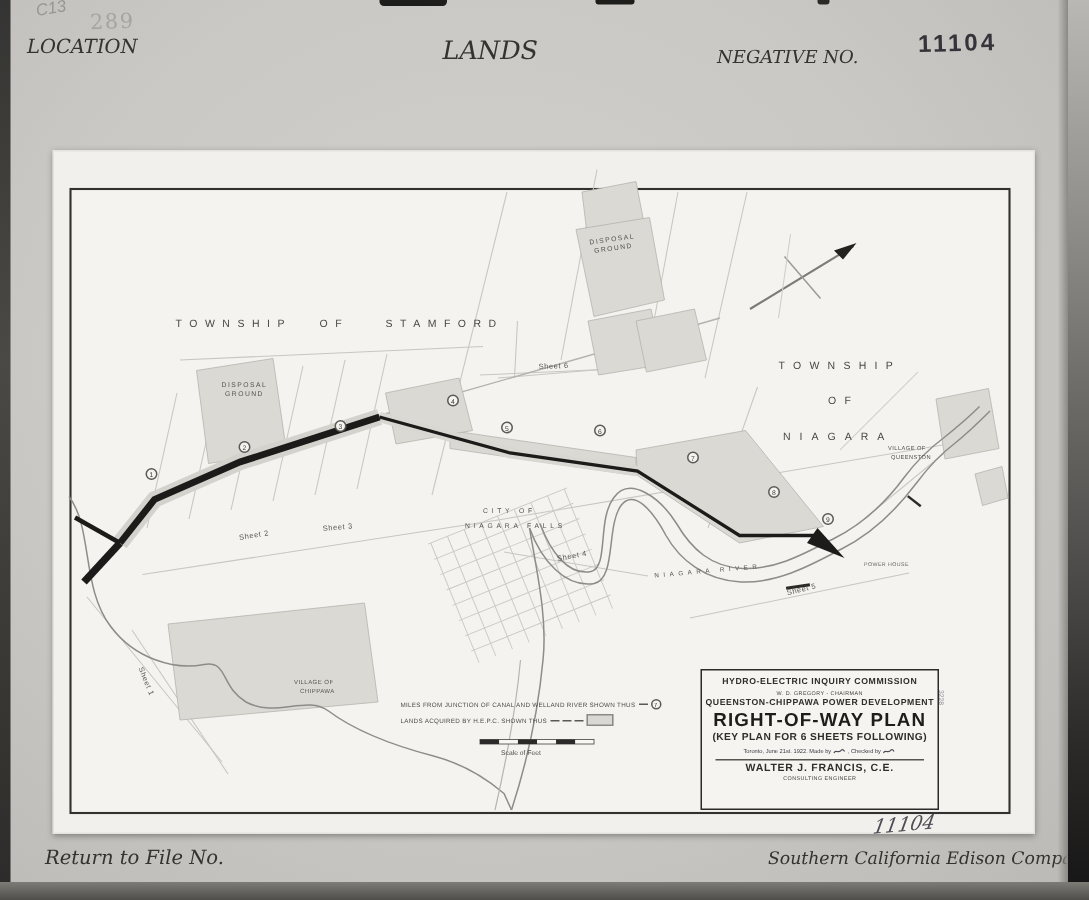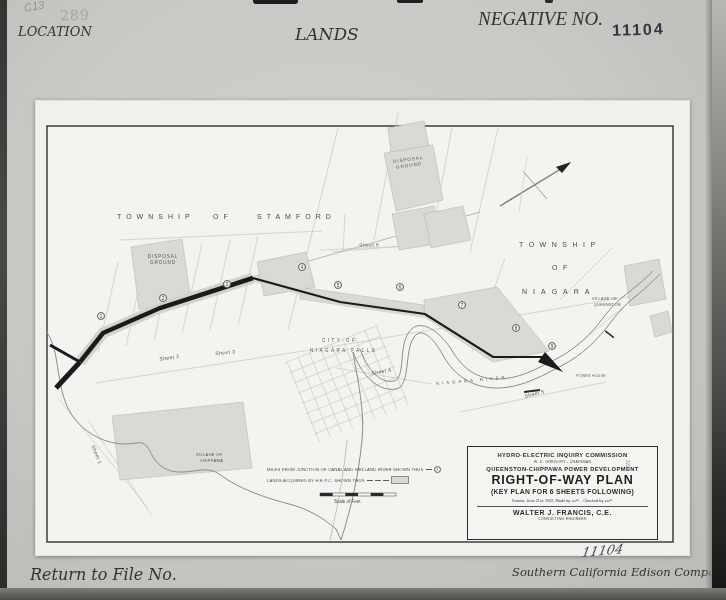--- a/index.html
+++ b/index.html
@@ -17,21 +17,21 @@
   .wraplbl{white-space:normal;text-align:center;line-height:1.35;}
   .sheet{font-size:5px;color:#5a5954;letter-spacing:.4px;}
   .mile{position:absolute;width:8px;height:8px;border:1px solid #5a5954;border-radius:50%;
         font-size:4.5px;line-height:8px;text-align:center;color:#3c3b37;background:#f4f3ef;box-sizing:border-box;}
   .legendrow{position:absolute;display:flex;align-items:center;gap:2px;}
   .legtxt{font-size:4.2px;letter-spacing:.2px;color:#4e4d48;}
   .dashseg{display:inline-block;width:6px;height:0;border-top:1px solid #5a5954;}
   .legcircle{display:inline-block;width:7px;height:7px;border:1px solid #5a5954;border-radius:50%;
              font-size:4px;line-height:6px;text-align:center;color:#3c3b37;box-sizing:border-box;}
   .legbox{display:inline-block;width:16px;height:6px;background:#d9d8d3;border:0.5px solid #8b8a85;}
-  .titleblock{position:absolute;left:467px;top:446px;width:191px;height:94px;border:1.4px solid #2c2b29;
+  .titleblock{position:absolute;left:467px;top:446px;width:159px;height:94px;border:1.4px solid #2c2b29;
               background:#f5f4f0;text-align:center;color:#2f2e2c;box-sizing:border-box;}
   .tb-s{font-size:5.8px;letter-spacing:.4px;font-weight:600;}
   .tb-xs{font-size:3.6px;letter-spacing:.3px;color:#45443f;}
   .tb-title{font-size:12.5px;font-weight:bold;letter-spacing:.8px;color:#1e1d1b;margin-top:1px;}
   .tb-sub{font-size:6.8px;font-weight:600;letter-spacing:.3px;margin-top:1px;}
   .tb-date{font-size:3.8px;color:#3a3944;margin-top:2.5px;display:flex;justify-content:center;align-items:center;gap:1px;}
   .tb-rule{border-top:0.8px solid #55544f;margin:2.5px 9px 0 9px;}
   .stamp{font-family:"Liberation Sans",sans-serif;font-weight:bold;font-size:16px;letter-spacing:2px;
          color:#35343a;transform:rotate(-1.5deg);}
   .handwrite{font-family:"DejaVu Serif",serif;font-style:italic;color:#4e4d55;}
@@ -39,21 +39,21 @@
 </style>
 </head>
 <body>
 
 <div class="scene">
 
   <span class="abs" style="left:24px;top:0;font-size:11px;font-style:italic;color:#97968f;transform:rotate(-10deg);">C13</span>
   <span class="abs" style="left:60px;top:7px;font-family:'DejaVu Serif',serif;font-size:14px;letter-spacing:1px;color:#a5a49e;transform:rotate(-2deg);">289</span>
   <span class="abs cardtxt" style="left:18px;top:24px;font-size:13px;">LOCATION</span>
   <span class="abs cardtxt" style="left:295px;top:24px;font-size:17px;">LANDS</span>
-  <span class="abs cardtxt" style="left:478px;top:8px;font-size:19px;font-family:Liberation Serif, serif;">NEGATIVE NO.</span>
+  <span class="abs cardtxt" style="left:478px;top:31px;font-size:12px;">NEGATIVE NO.</span>
   <span class="abs stamp" style="left:612px;top:21px;">11104</span>
 
   <div class="edge" style="left:253px;top:0;width:45px;height:4px;background:#1d1d1b;border-radius:0 0 3px 3px;"></div>
   <div class="edge" style="left:397px;top:0;width:26px;height:3px;background:#1d1d1b;border-radius:0 0 2px 2px;"></div>
   <div class="edge" style="left:545px;top:0;width:8px;height:3px;background:#2a2a28;border-radius:0 0 2px 2px;"></div>
 
   <div class="photo"></div>
 
   <svg class="linework" width="726" height="600" viewBox="0 0 726 600">
     <g>
@@ -220,21 +220,21 @@
           <path d="M1,4 C2,1 4,5 6,2 C7,1 8,3 8,3" stroke="#4a4a55" fill="none" stroke-width="0.8"></path>
         </svg>
     </div>
     <div class="tb-rule"></div>
     <div style="font-size:7px;font-weight:600;letter-spacing:.5px;margin-top:2px;">WALTER J. FRANCIS, C.E.</div>
     <div class="tb-xs" style="margin-top:1px;">CONSULTING ENGINEER</div>
   </div>
   <span class="lbl" style="left:630px;top:460px;font-size:4.5px;color:#8b8a92;transform:rotate(90deg);">3228</span>
   <span class="abs handwrite" style="left:582px;top:543px;font-size:13px;transform:rotate(-5deg) skewX(-15deg);">11104</span>
 
-  <span class="abs cardtxt" style="left:30px;top:565px;font-size:16px;text-align:center;">Return to File No.</span>
+  <span class="abs cardtxt" style="left:30px;top:565px;font-size:13px;text-align:center;">Return to File No.</span>
   <span class="abs cardtxt" style="left:512px;top:565px;font-size:11.5px;">Southern California Edison Company</span>
 
   <div class="edge" style="left:0;top:0;width:7px;height:600px;background:linear-gradient(180deg,#343432,#4a4946 40%,#2c2b29);"></div>
   <div class="edge" style="left:712px;top:0;width:14px;height:600px;background:linear-gradient(180deg,#b9b8b4 0%,#8e8d89 25%,#6a6966 45%,#4a4947 65%,#2c2b2a 82%,#161515 100%);"></div>
   <div class="edge" style="left:705px;top:0;width:7px;height:600px;background:linear-gradient(90deg,rgba(0,0,0,0),#8a8984);"></div>
   <div class="edge" style="left:0;top:588px;width:726px;height:12px;background:linear-gradient(180deg,#7d7c77,#4e4d49);"></div>
 
 </div>
 
 </body></html>

